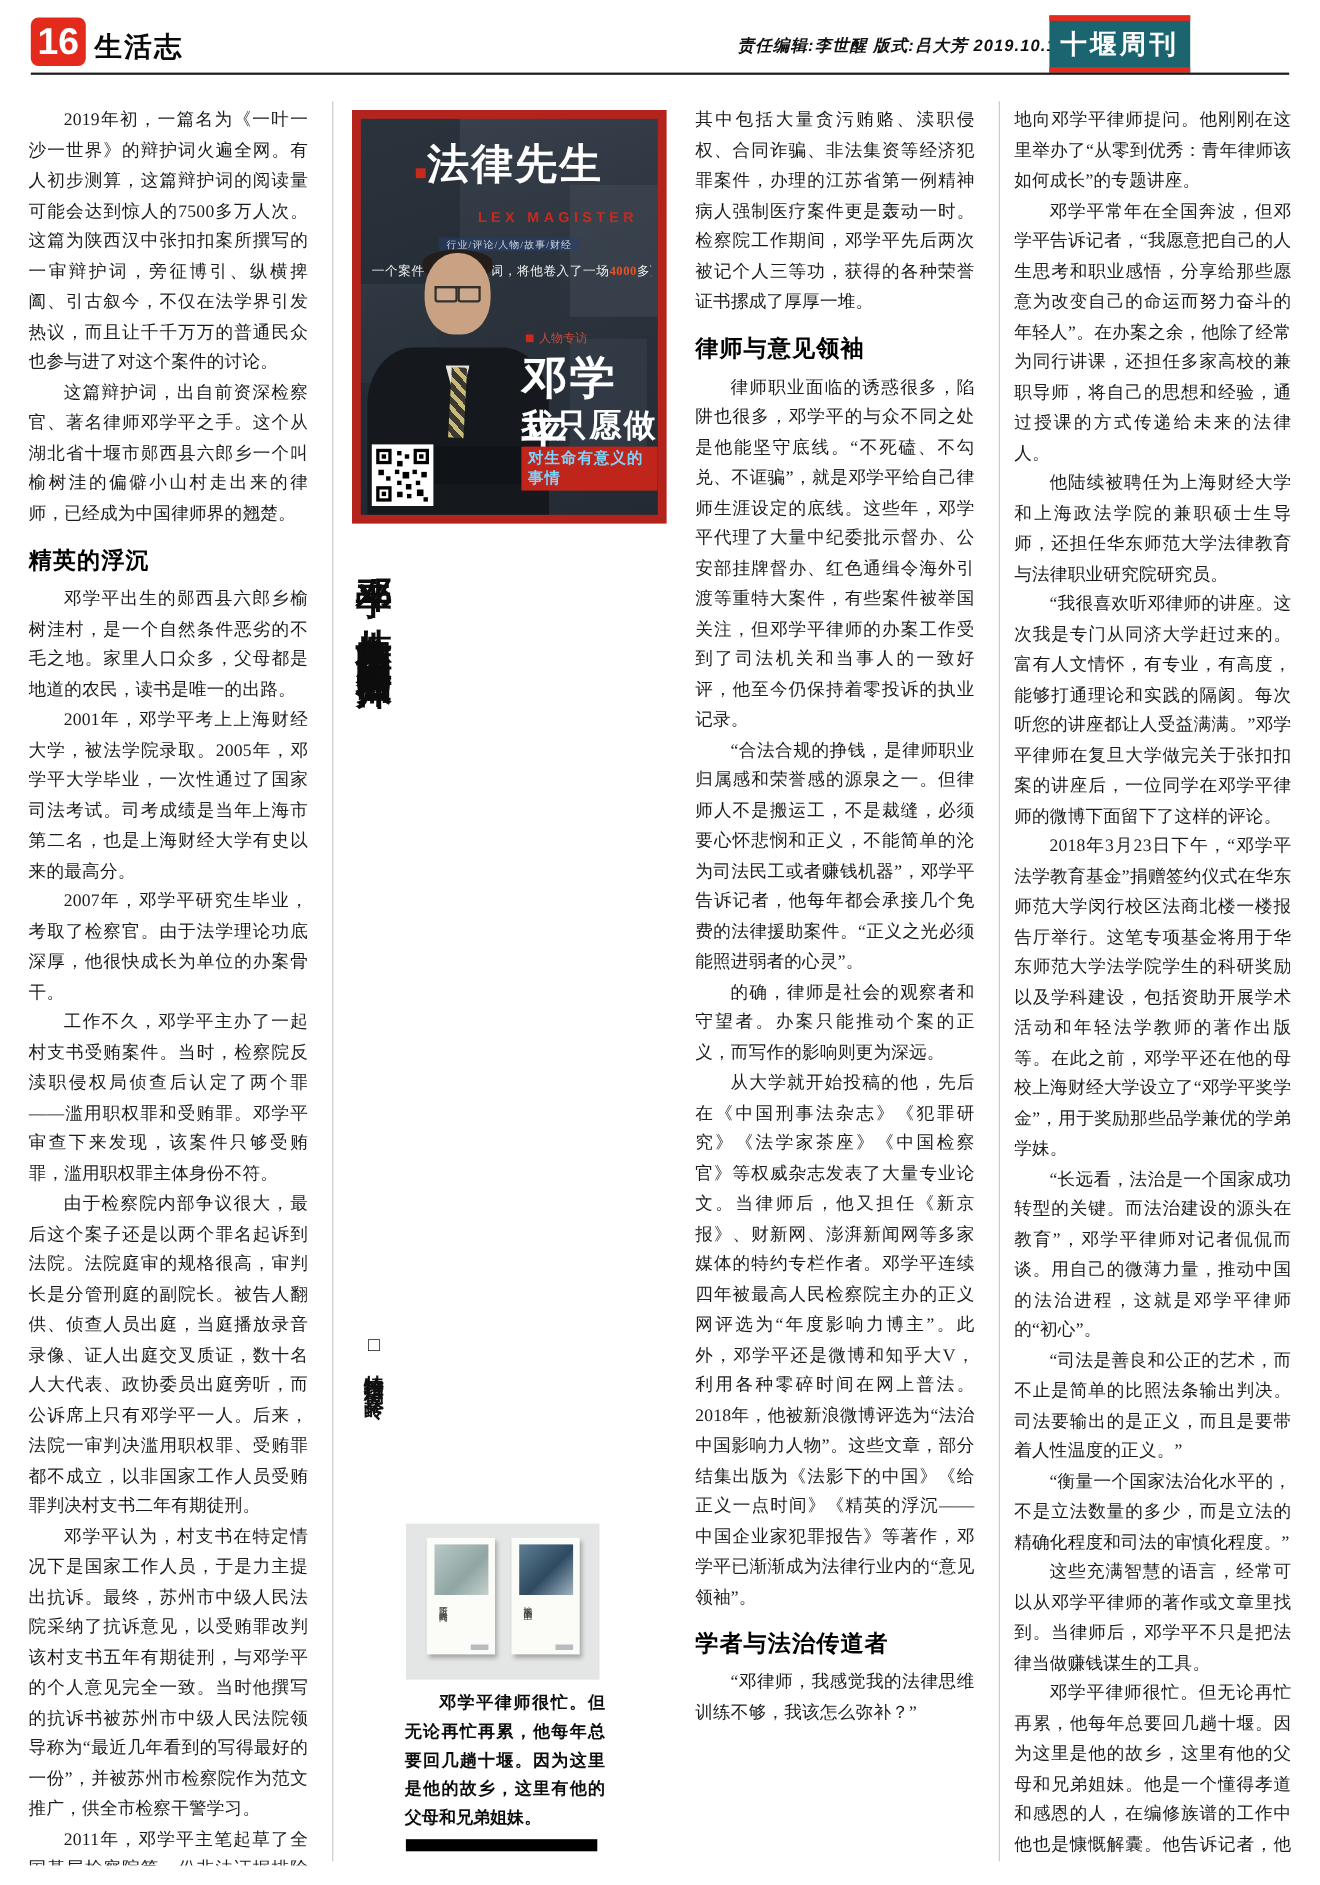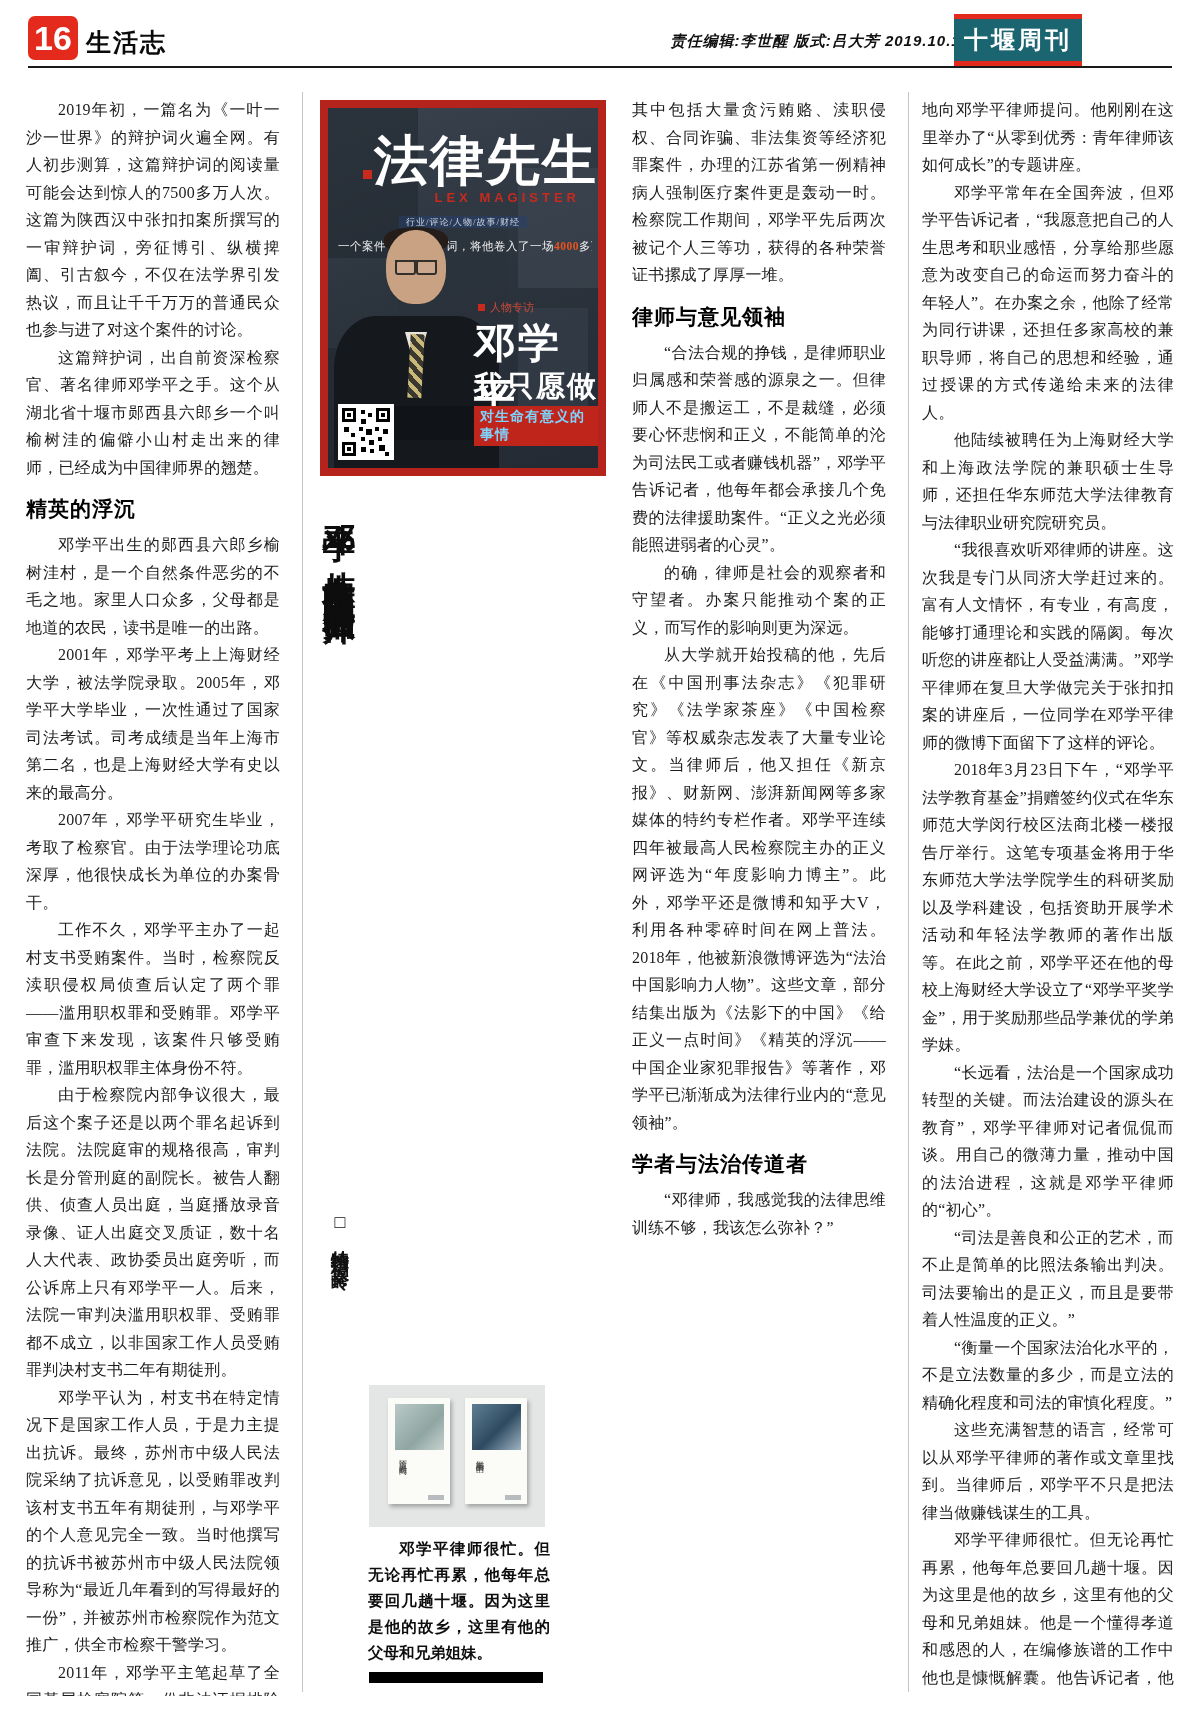--- a/index.html
+++ b/index.html
@@ -56,23 +56,23 @@
   .cover{
     position:absolute;left:320px;top:100px;width:286px;height:376px;
     background:#b5231d;box-sizing:border-box;padding:8px;
   }
   .cover-inner{
     position:relative;width:100%;height:100%;overflow:hidden;
     background:linear-gradient(160deg,#3a434e 0%,#2c343e 45%,#232a33 100%);
   }
   .ph{position:absolute;opacity:.55;}
   .cover-title{
-    position:absolute;top:26px;left:0;right:0;text-align:right;
-    font-family:Liberation Serif, serif;
-    color:#fff;font-size:54px;font-weight:900;letter-spacing:2px;line-height:1;
+    position:absolute;top:26px;left:0;right:0;text-align:center;
+    font-family:Liberation Mono, monospace;
+    color:#fff;font-size:38px;font-weight:900;letter-spacing:2px;line-height:1;
   }
   .cover-title .sq{display:inline-block;width:9px;height:9px;background:#c92a1e;margin-right:2px;vertical-align:baseline;}
   .cover-lex{
     position:absolute;top:82px;right:18px;
     font-family:"Liberation Sans","DejaVu Sans",sans-serif;
     color:#c92a1e;font-size:13px;font-weight:bold;letter-spacing:4px;
   }
   .cover-cats{
     position:absolute;top:108px;left:0;right:0;text-align:center;
     font-size:9px;color:#cdd5e2;letter-spacing:1px;
@@ -257,20 +257,21 @@
     <div class="pub"></div>
   </div>
 </div>
 
 <div class="caption">邓学平律师很忙。但无论再忙再累，他每年总要回几趟十堰。因为这里是他的故乡，这里有他的父母和兄弟姐妹。</div>
 <div class="endbar"></div>
 
 <div class="col" id="col3">
   <p class="noindent">其中包括大量贪污贿赂、渎职侵权、合同诈骗、非法集资等经济犯罪案件，办理的江苏省第一例精神病人强制医疗案件更是轰动一时。检察院工作期间，邓学平先后两次被记个人三等功，获得的各种荣誉证书摞成了厚厚一堆。</p>
   <h3>律师与意见领袖</h3>
+  <p>律师职业面临的诱惑很多，陷阱也很多，邓学平的与众不同之处是他能坚守底线。“不死磕、不勾兑、不诓骗”，就是邓学平给自己律师生涯设定的底线。这些年，邓学平代理了大量中纪委批示督办、公安部挂牌督办、红色通缉令海外引渡等重特大案件，有些案件被举国关注，但邓学平律师的办案工作受到了司法机关和当事人的一致好评，他至今仍保持着零投诉的执业记录。</p>
   <p>“合法合规的挣钱，是律师职业归属感和荣誉感的源泉之一。但律师人不是搬运工，不是裁缝，必须要心怀悲悯和正义，不能简单的沦为司法民工或者赚钱机器”，邓学平告诉记者，他每年都会承接几个免费的法律援助案件。“正义之光必须能照进弱者的心灵”。</p>
   <p>的确，律师是社会的观察者和守望者。办案只能推动个案的正义，而写作的影响则更为深远。</p>
   <p>从大学就开始投稿的他，先后在《中国刑事法杂志》《犯罪研究》《法学家茶座》《中国检察官》等权威杂志发表了大量专业论文。当律师后，他又担任《新京报》、财新网、澎湃新闻网等多家媒体的特约专栏作者。邓学平连续四年被最高人民检察院主办的正义网评选为“年度影响力博主”。此外，邓学平还是微博和知乎大V，利用各种零碎时间在网上普法。2018年，他被新浪微博评选为“法治中国影响力人物”。这些文章，部分结集出版为《法影下的中国》《给正义一点时间》《精英的浮沉——中国企业家犯罪报告》等著作，邓学平已渐渐成为法律行业内的“意见领袖”。</p>
   <h3>学者与法治传道者</h3>
   <p>“邓律师，我感觉我的法律思维训练不够，我该怎么弥补？”</p>
 
 </div>
 
 <div class="col" id="col4">
   <p class="noindent">地向邓学平律师提问。他刚刚在这里举办了“从零到优秀：青年律师该如何成长”的专题讲座。</p>

